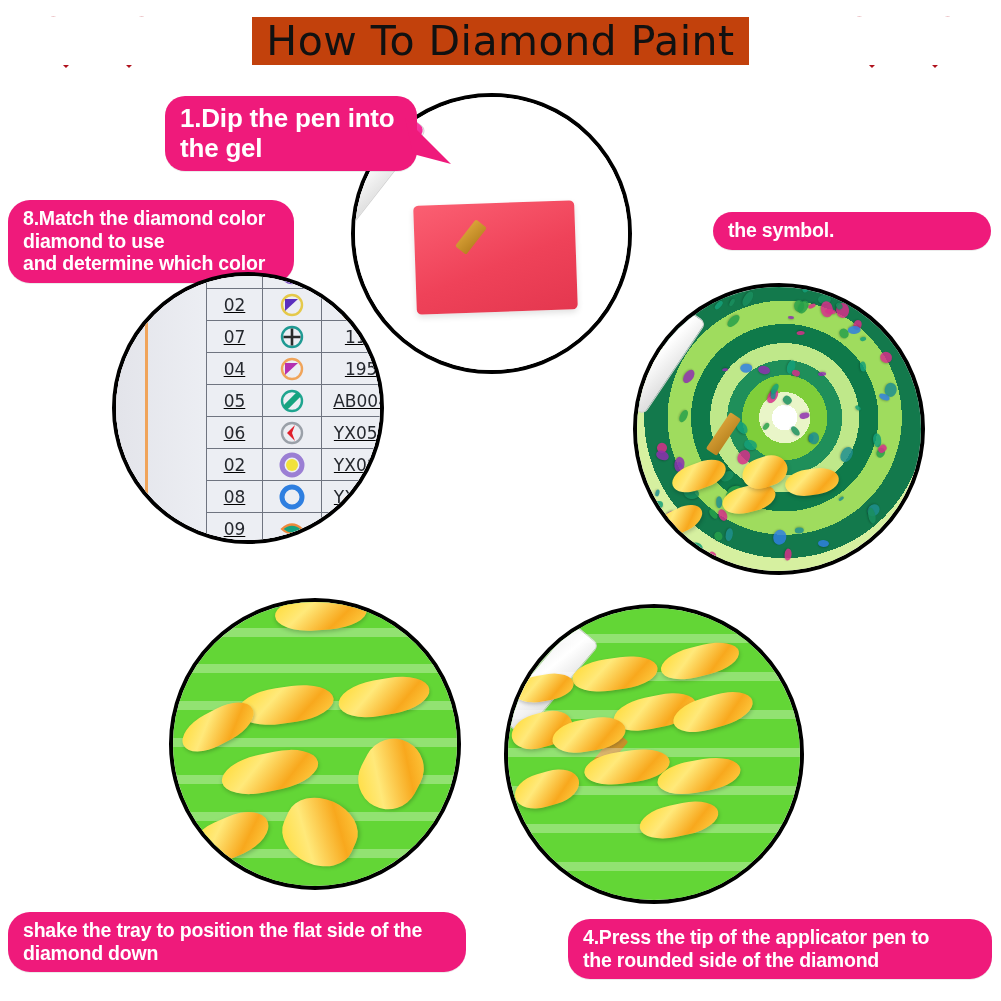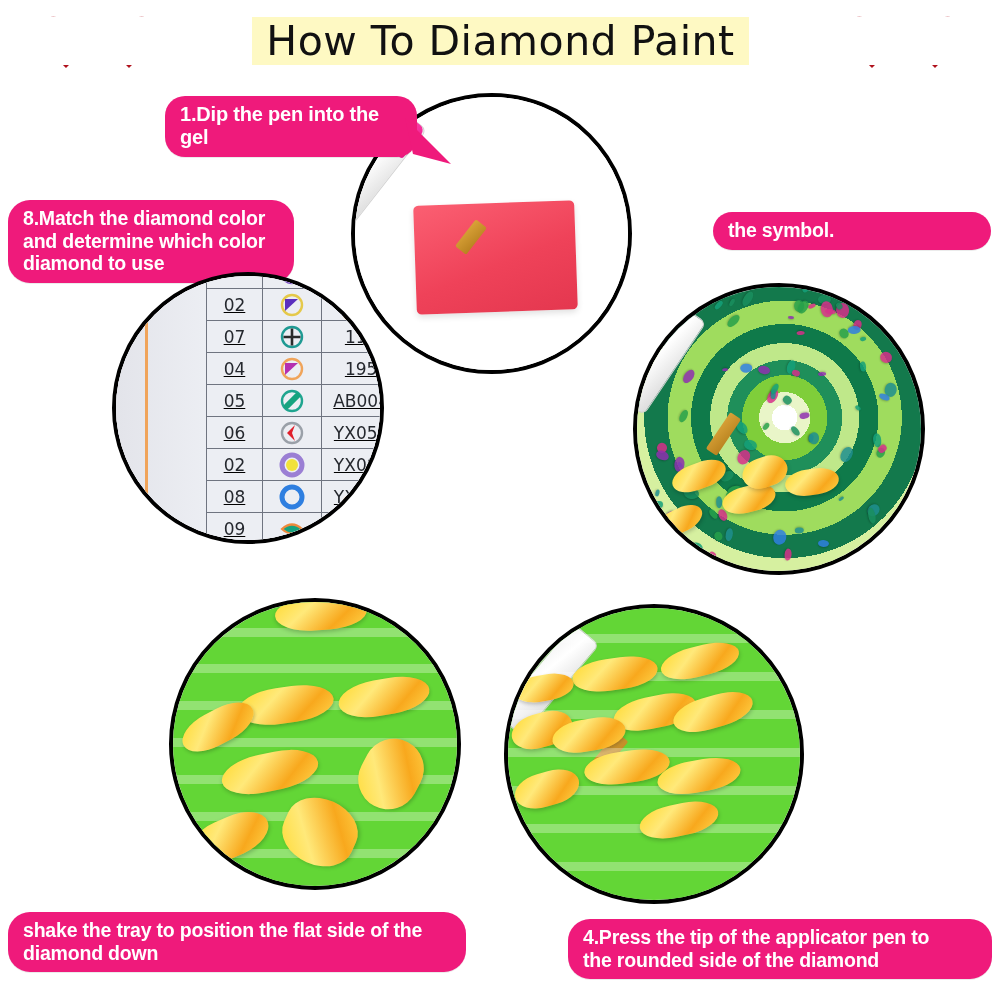--- a/index.html
+++ b/index.html
@@ -14,28 +14,28 @@
   .heart{position:absolute;width:62px;height:60px;top:18px;}
   .heart:before,.heart:after{content:"";position:absolute;top:0;width:32px;height:50px;
       background:#b0111c;border-radius:32px 32px 0 0;transform:rotate(-45deg);
       transform-origin:0 100%;}
   .heart:after{left:31px;transform:rotate(45deg);transform-origin:100% 100%;}
   #heart-left{left:66px;}
   #heart-right{left:872px;}
   #page-title{position:absolute;left:0;top:17px;width:1001px;text-align:center;
       font-size:41px;letter-spacing:.5px;color:#111;font-weight:400;
       font-family:"DejaVu Sans",sans-serif;background:#fff;}
-  #page-title-inner{background:#fef9c3;padding:0 14px;display:inline-block;}
+  #page-title-inner{background:#c2410c;padding:0 14px;display:inline-block;}
 
   
   .badge{position:absolute;background:#ef1a7b;color:#fff;border-radius:22px;
       font-weight:bold;line-height:1.16;padding:7px 15px 8px;box-sizing:border-box;
       font-size:19.5px;letter-spacing:-0.2px;
       box-shadow:0 1px 0 rgba(0,0,0,.08);}
-  #badge-1{left:165px;top:96px;width:252px;border-radius:20px;font-size:20px;}
+  #badge-1{left:165px;top:96px;width:252px;border-radius:20px;font-size:26px;}
   #badge-2{left:8px;top:200px;width:286px;}
   #badge-5{left:713px;top:212px;width:278px;}
   #badge-3{left:8px;top:912px;width:458px;}
   #badge-4{left:568px;top:919px;width:424px;}
 
   
   .circle{position:absolute;border-radius:50%;border:4px solid #000;
       overflow:hidden;background:#fff;box-sizing:border-box;}
   #circle-1{left:351px;top:93px;width:281px;height:281px;}
   #circle-2{left:112px;top:272px;width:272px;height:272px;}
@@ -115,22 +115,22 @@
 
 <div class="badge" id="badge-1">
   <span>1.Dip the pen into the gel</span>
 </div>
 <svg class="nb" style="left:405px;top:118px;" width="50" height="50">
   <polygon points="0,0 46,46 8,36" fill="#ef1a7b"></polygon>
 </svg>
 
 <div class="badge" id="badge-2">
   <div>8.Match the diamond color</div>
+  <div>diamond to use</div>
   <div>and determine which color</div>
-  <div>diamond to use</div>
 </div>
 
 <div class="circle" id="circle-2">
   <div id="chart-wrap">
     <div id="chart-canvas-left"></div>
     <div class="orangeline" style="left:11%;"></div>
     <div class="orangeline" style="left:86%;"></div>
     <table id="chart-table">
       <tbody id="chart-body">
           <tr>

